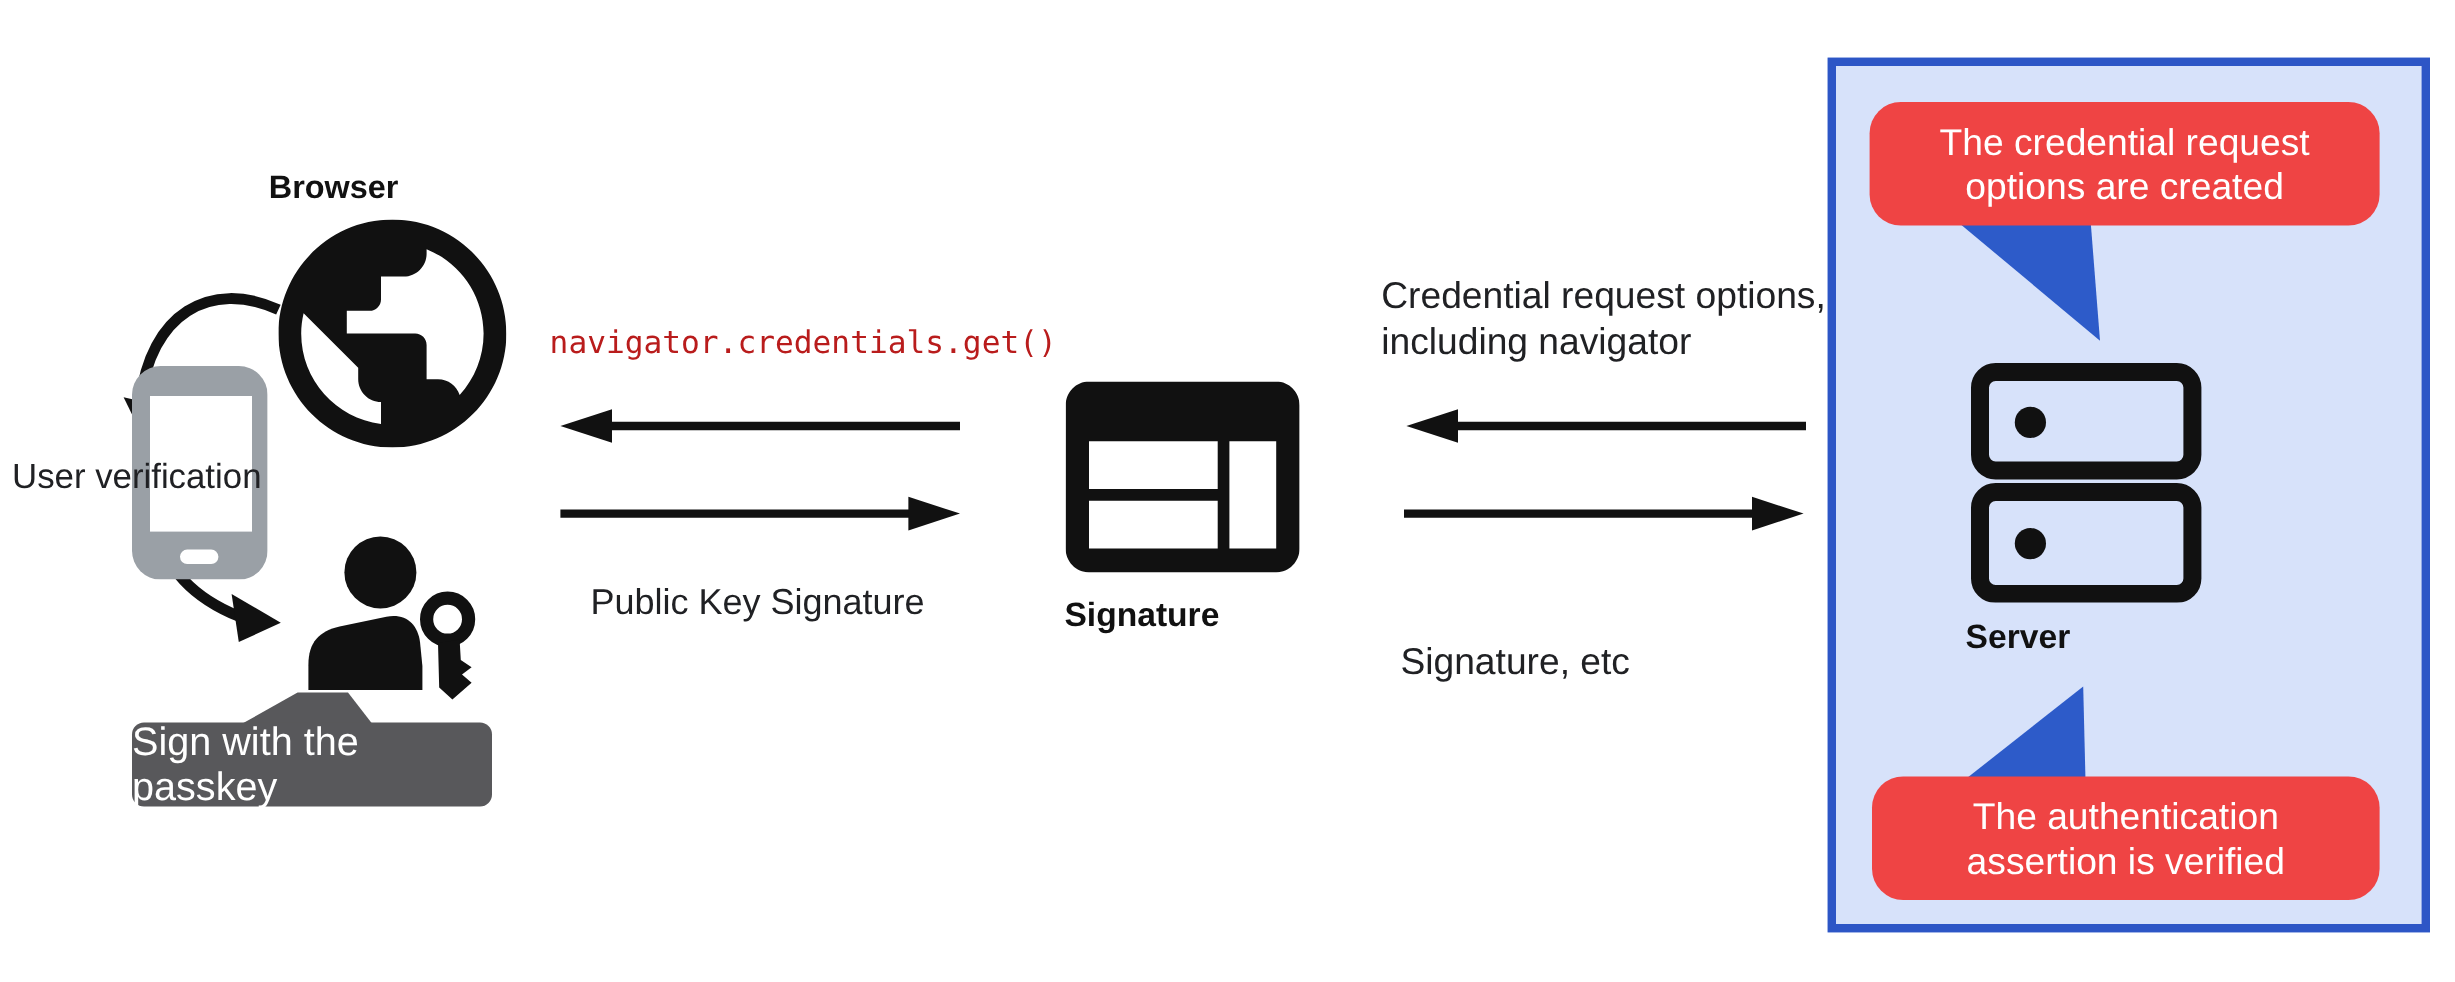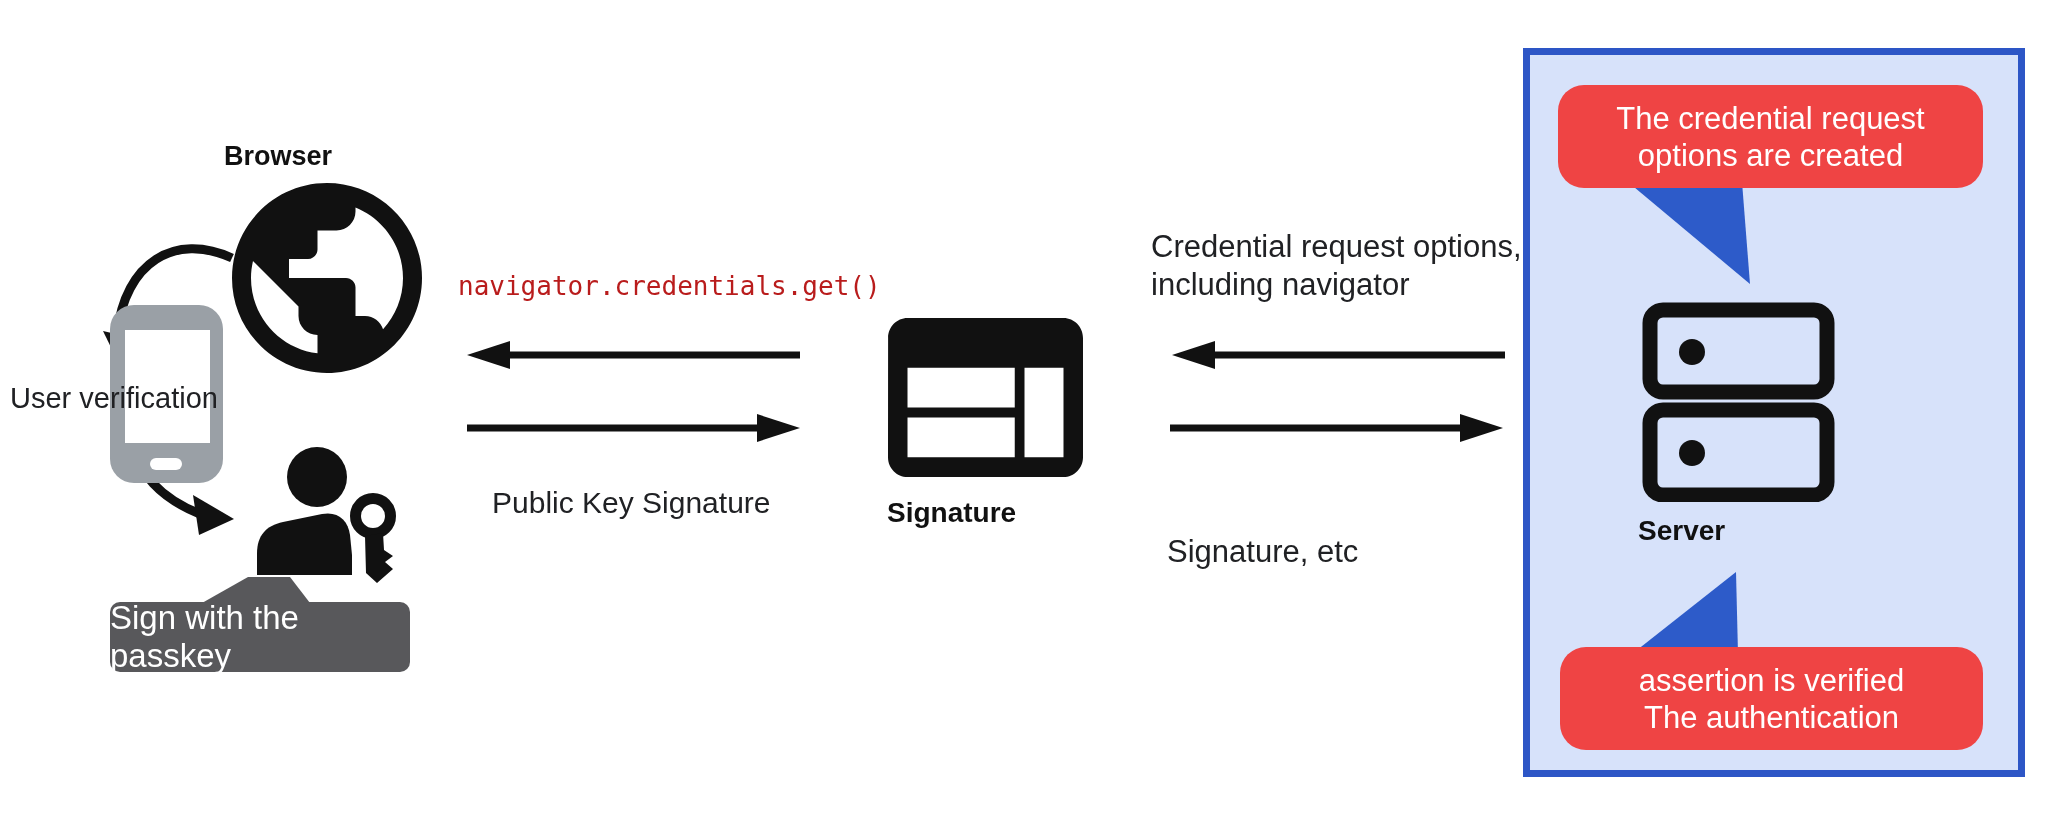--- a/index.html
+++ b/index.html
@@ -121,17 +121,17 @@
 
   <svg class="abs" style="left:1642px;top:302px;z-index:3;" width="193" height="200" viewBox="0 0 193 200">
     <rect x="8" y="8" width="177" height="82" rx="13" fill="none" stroke="#111" stroke-width="15"></rect>
     <circle cx="50" cy="50" r="13" fill="#111"></circle>
     <rect x="8" y="108" width="177" height="85" rx="13" fill="none" stroke="#111" stroke-width="15"></rect>
     <circle cx="50" cy="151" r="13" fill="#111"></circle>
   </svg>
   <div class="bold-label abs" style="left:1638px;top:515px;width:200px;font-size:28px;">Server</div>
 
   <div class="bubble abs" style="left:1560px;top:647px;width:423px;height:103px;">
+    <div>The authentication</div>
     <div>assertion is verified</div>
-    <div>The authentication</div>
   </div>
 
 </div>
 
 </body></html>

